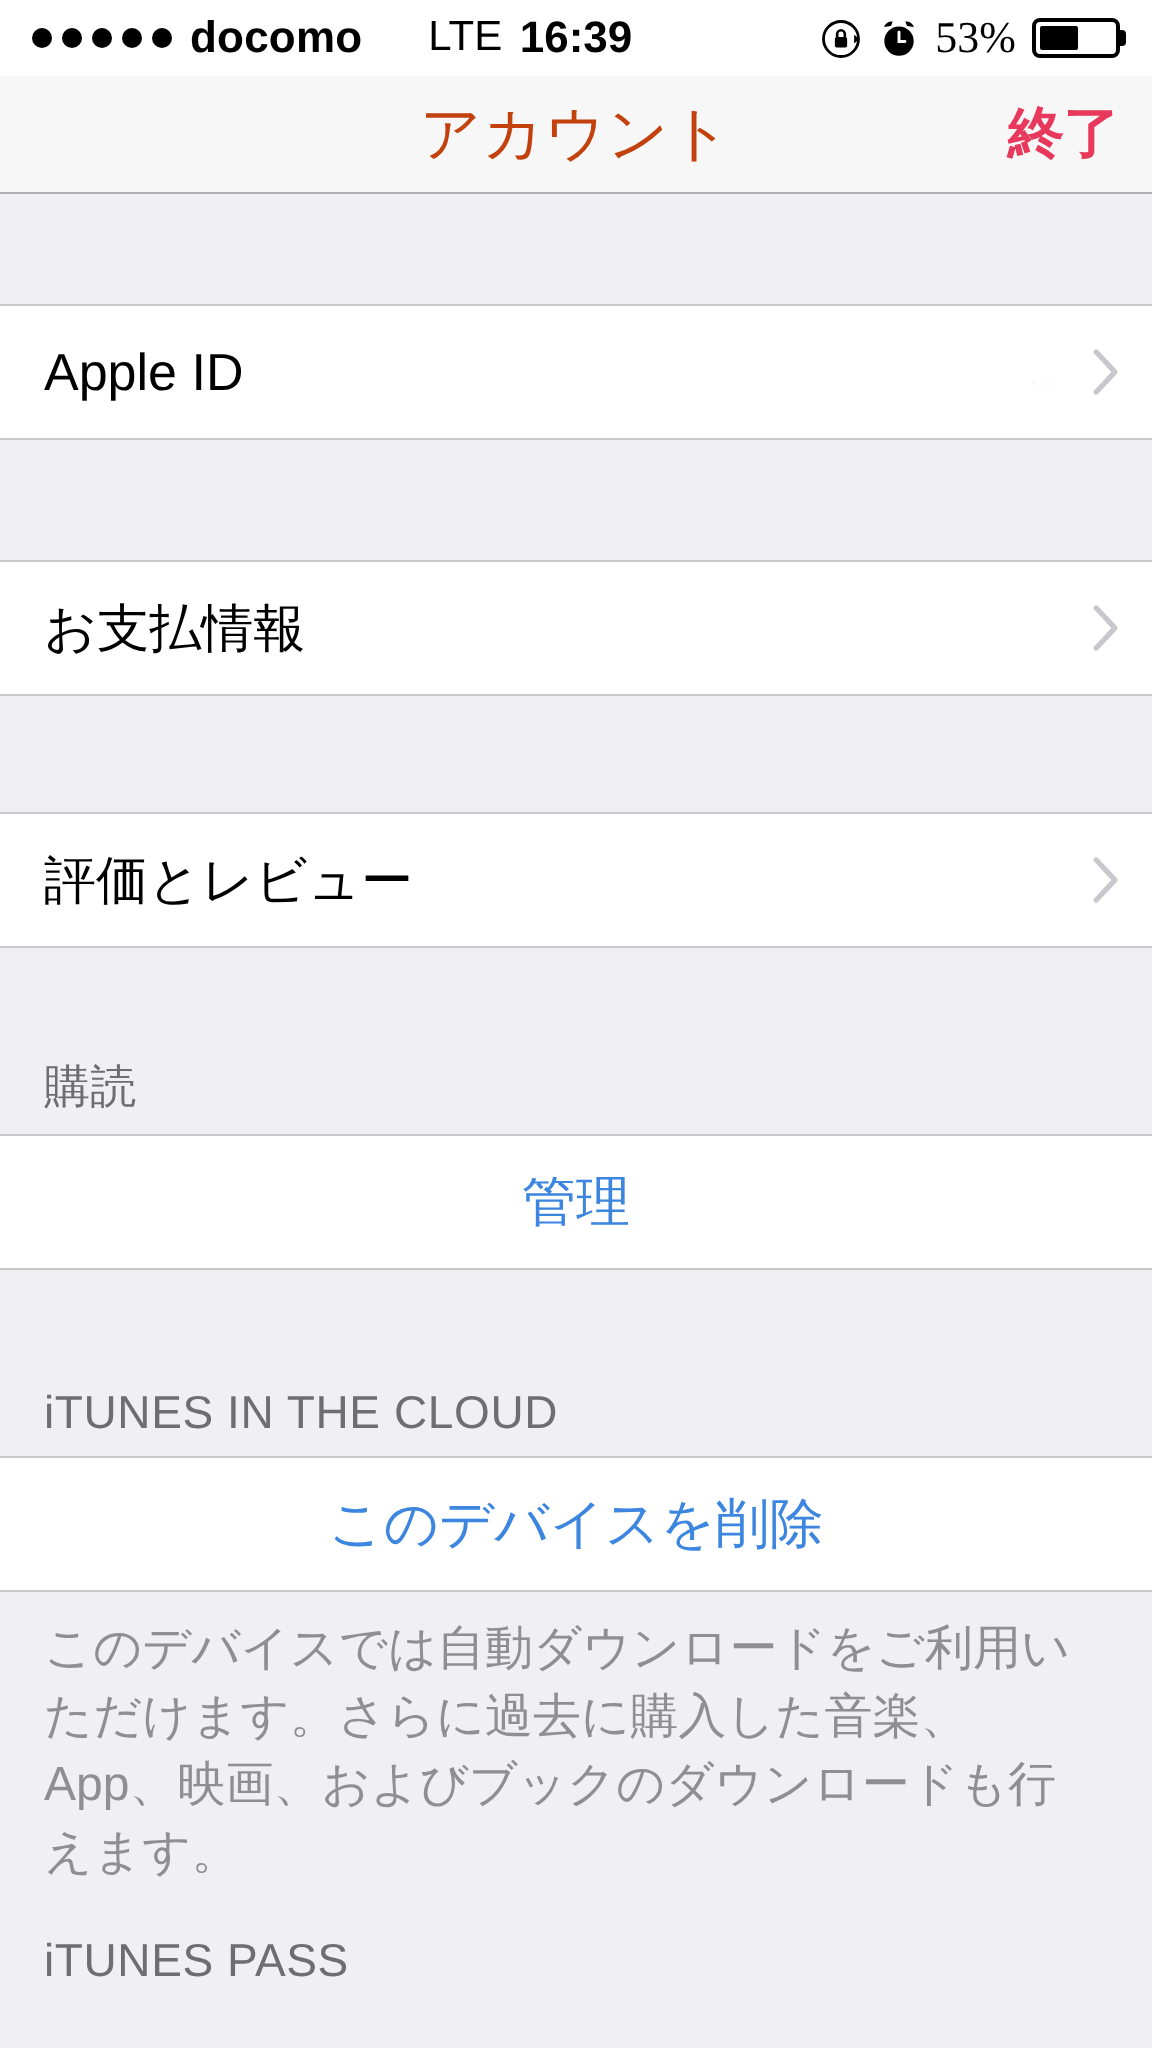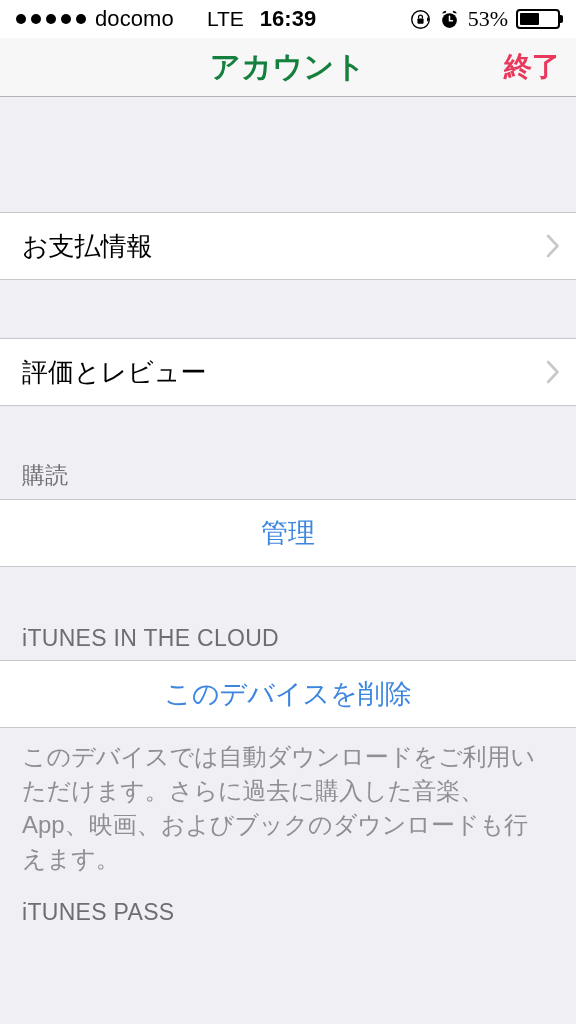--- a/index.html
+++ b/index.html
@@ -36,21 +36,21 @@
     align-items: center;
     gap: 9px;
     flex: 0 0 auto;
   }
   .dots { display: flex; align-items: center; gap: 5px; }
   .dot {
     width: 10px; height: 10px;
     border-radius: 50%;
     background: #000;
   }
-  .sb-carrier { font-size: 22px; letter-spacing: 0.1px; color: #000; }
+  .sb-carrier { font-size: 22px; letter-spacing: 0.1px; color: #000; font-weight: bold; }
   .sb-net { font-size: 21px; color: #000; margin-left: 24px; }
   .sb-time {
     position: absolute;
     left: 0; right: 0;
     text-align: center;
     font-size: 22px;
     font-weight: bold;
     color: #000;
     pointer-events: none;
   }
@@ -91,22 +91,22 @@
     position: relative;
     height: 59px;
     background: #f7f7f7;
     border-bottom: 1px solid #b2b2b2;
     display: flex;
     align-items: center;
     justify-content: center;
   }
   .nav-title {
     font-size: 30px;
-    font-weight: bold;
-    color: #15803d;
+    font-weight: normal;
+    color: #c2410c;
     letter-spacing: 0.5px;
   }
   .nav-right {
     position: absolute;
     right: 16px;
     top: 50%;
     transform: translateY(-50%);
     font-size: 28px;
     font-weight: bold;
     color: #e8395c;
@@ -247,20 +247,31 @@
 
   <div class="navbar">
     <div class="nav-title">アカウント</div>
     <div class="nav-right">終了</div>
   </div>
 
   <div class="tableview">
 
     <div class="gap gap-56"></div>
 
+    <div class="cellgroup">
+      <div class="cell">
+        <span class="cell-label">Apple ID</span>
+        <span class="cell-value">..</span>
+        <span class="chevron">
+          <svg viewBox="0 0 12 20" width="15" height="26">
+              <path d="M2.5 2 L10 10 L2.5 18" fill="none" stroke="#c7c7cc" stroke-width="2.1" stroke-linecap="round" stroke-linejoin="round"></path>
+            </svg>
+        </span>
+      </div>
+    </div>
 
     <div class="gap gap-60"></div>
 
     <div class="cellgroup">
       <div class="cell">
         <span class="cell-label">お支払情報</span>
         <span class="chevron" style="margin-left:auto">
           <svg viewBox="0 0 12 20" width="15" height="26">
               <path d="M2.5 2 L10 10 L2.5 18" fill="none" stroke="#c7c7cc" stroke-width="2.1" stroke-linecap="round" stroke-linejoin="round"></path>
             </svg>

